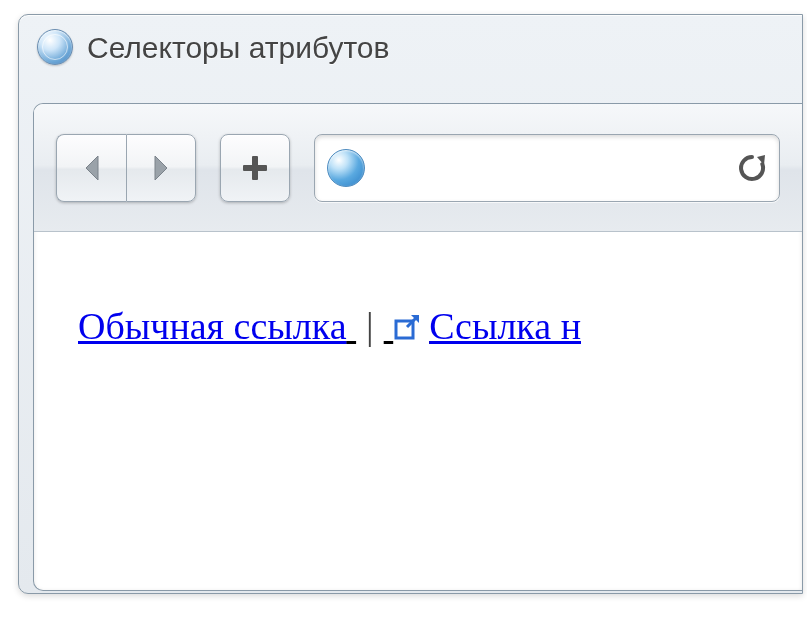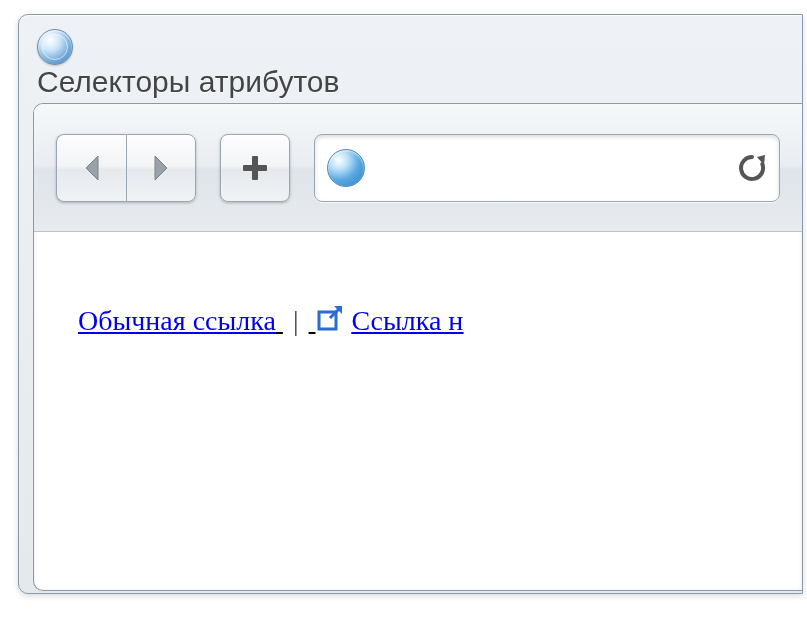--- a/index.html
+++ b/index.html
@@ -21,23 +21,23 @@
       width: 785px;
       height: 580px;
       background: linear-gradient(to bottom, #eef2f6 0%, #e4e9ee 100%);
       border: 1px solid #8a9aa8;
       border-radius: 10px 0 0 10px;
       box-shadow: 0 2px 6px rgba(0,0,0,0.15), inset 0 1px 0 rgba(255,255,255,0.8);
       overflow: hidden;
     }
     .titlebar {
       display: flex;
-      align-items: flex-start;
+      align-items: flex-end;
       padding: 14px 18px 18px 18px;
-      flex-direction: column;
+      gap: 14px;
     }
     .title-icon {
       width: 36px;
       height: 36px;
       border-radius: 50%;
       background: radial-gradient(circle at 35% 30%, #fff 0%, #cfe6f9 30%, #6fa9d8 65%, #3a78b8 100%);
       border: 1px solid #6a8db0;
       box-shadow: inset 0 1px 2px rgba(255,255,255,0.9), 0 1px 2px rgba(0,0,0,0.2);
       position: relative;
     }
@@ -140,21 +140,21 @@
       height: 100%;
     }
     .reload-btn {
       cursor: pointer;
       color: #555;
       flex-shrink: 0;
       display: flex;
     }
     .content {
       padding: 72px 20px 20px 44px;
-      font-size: 28px;
+      font-size: 38px;
       font-family: "Times New Roman", serif;
       white-space: nowrap;
       text-decoration: underline;
     }
     .link {
       color: #0000EE;
       text-decoration: underline;
       cursor: pointer;
     }
     .sep {

